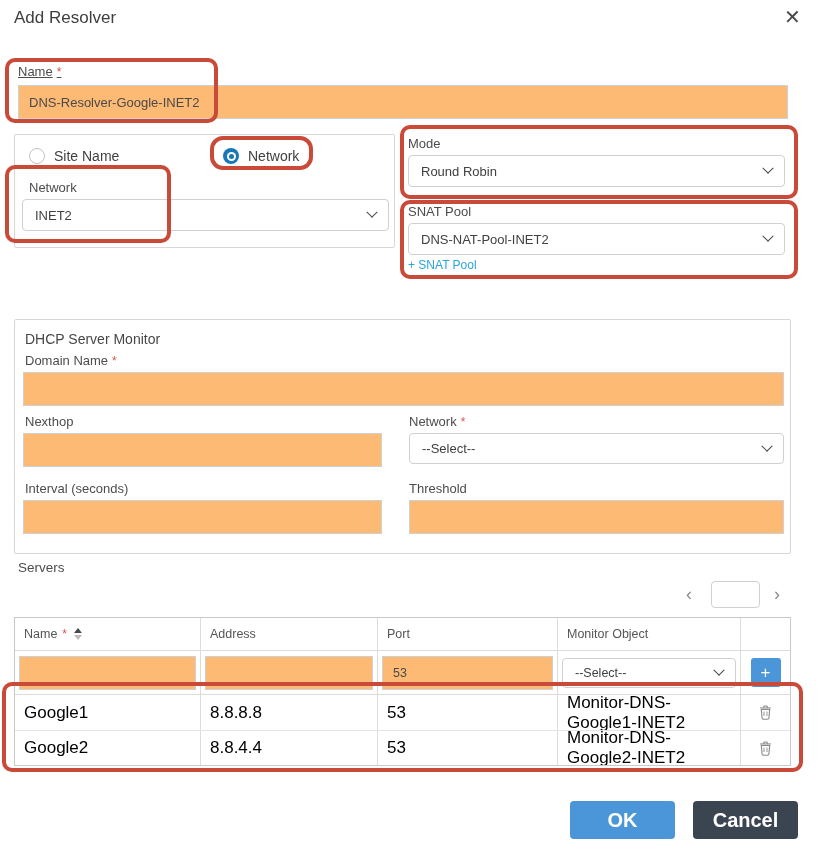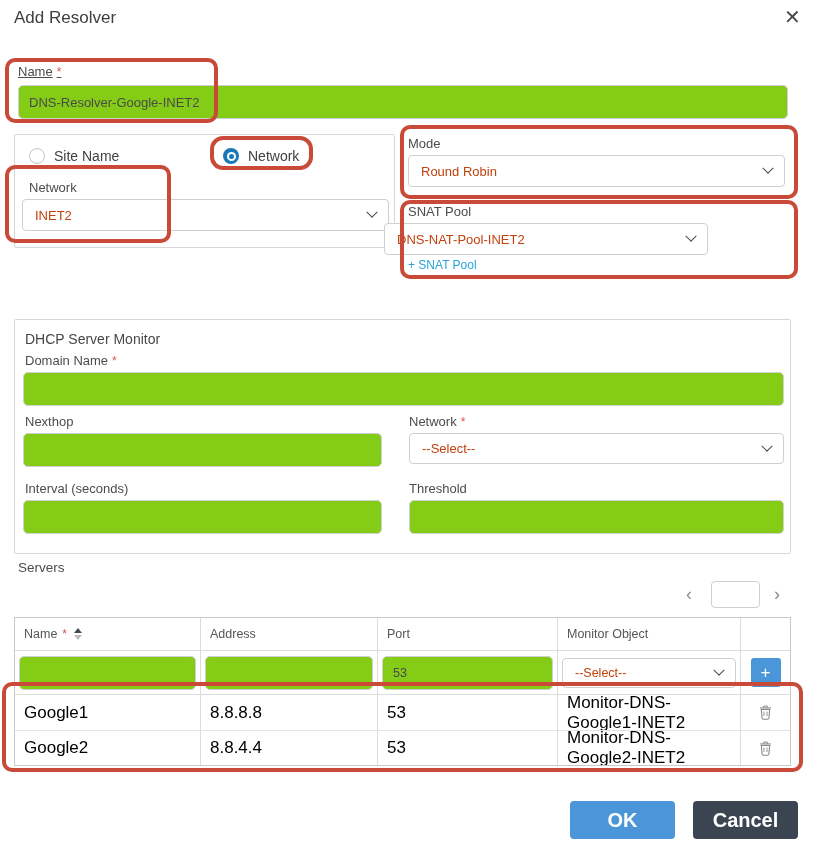--- a/index.html
+++ b/index.html
@@ -5,27 +5,27 @@
   * { margin:0; padding:0; box-sizing:border-box; }
   html,body { background:#ffffff; }
   body { font-family:"Liberation Sans", sans-serif; color:#4a4a4a; }
   .dialog { position:relative; width:818px; height:859px; background:#fff; overflow:hidden; }
   .abs { position:absolute; }
 
   
   .label { font-size:13px; color:#4c4c4c; white-space:nowrap; }
   .req { color:#d9534f; margin-left:4px; font-size:12px; }
   .tinput {
-    border:1px solid #cfd0d1; border-radius:5px; background:#84cc16;
+    border:1px solid #cfd0d1; border-radius:0; background:#fdba74;
     height:31px; font-size:13px; color:#4a4a4a; padding:16px 10px; width:100%;
     font-family:"Liberation Sans", sans-serif; outline:none;
   }
   .selectbox {
     border:1px solid #cfd0d1; border-radius:4px; background:#fff;
-    height:32px; font-size:13px; color:#c2410c; padding:0 12px;
+    height:32px; font-size:13px; color:#404040; padding:0 12px;
     display:flex; align-items:center; justify-content:space-between; cursor:pointer;
   }
   .chev { width:8px; height:8px; border-right:1.7px solid #4a4a4a; border-bottom:1.7px solid #4a4a4a;
           transform:rotate(45deg) translate(-2px,-2px); flex:0 0 auto; }
   .groupbox { border:1px solid #d7d7d7; border-radius:2px; background:#fff; }
 
   
   .radio-row { display:flex; align-items:center; gap:9px; cursor:pointer; }
   .radio-off { width:16px; height:16px; border-radius:50%; border:1px solid #c3c3c3; background:#fff; }
   .radio-on  { width:16px; height:16px; border-radius:50%; background:#1878b8; display:flex; align-items:center; justify-content:center; }
@@ -109,21 +109,21 @@
     </div>
   </div>
 
   <div class="abs label" style="left:408px; top:136px;">Mode</div>
   <div class="abs selectbox" style="left:408px; top:155px; width:377px;">
     <span>Round Robin</span>
     <span class="chev"></span>
   </div>
 
   <div class="abs label" style="left:408px; top:204px;">SNAT Pool</div>
-  <div class="abs selectbox" style="left:384px; top:223px; width:324px;">
+  <div class="abs selectbox" style="left:408px; top:223px; width:377px;">
     <span>DNS-NAT-Pool-INET2</span>
     <span class="chev"></span>
   </div>
   <div class="abs link" style="left:408px; top:258px;">+ SNAT Pool</div>
 
   <div class="abs groupbox" style="left:14px; top:319px; width:777px; height:235px;">
     <div class="abs dhcp-title" style="left:10px; top:11px;">DHCP Server Monitor</div>
 
     <div class="abs label" style="left:10px; top:33px;">
       <span>Domain Name</span><span class="req">*</span>

